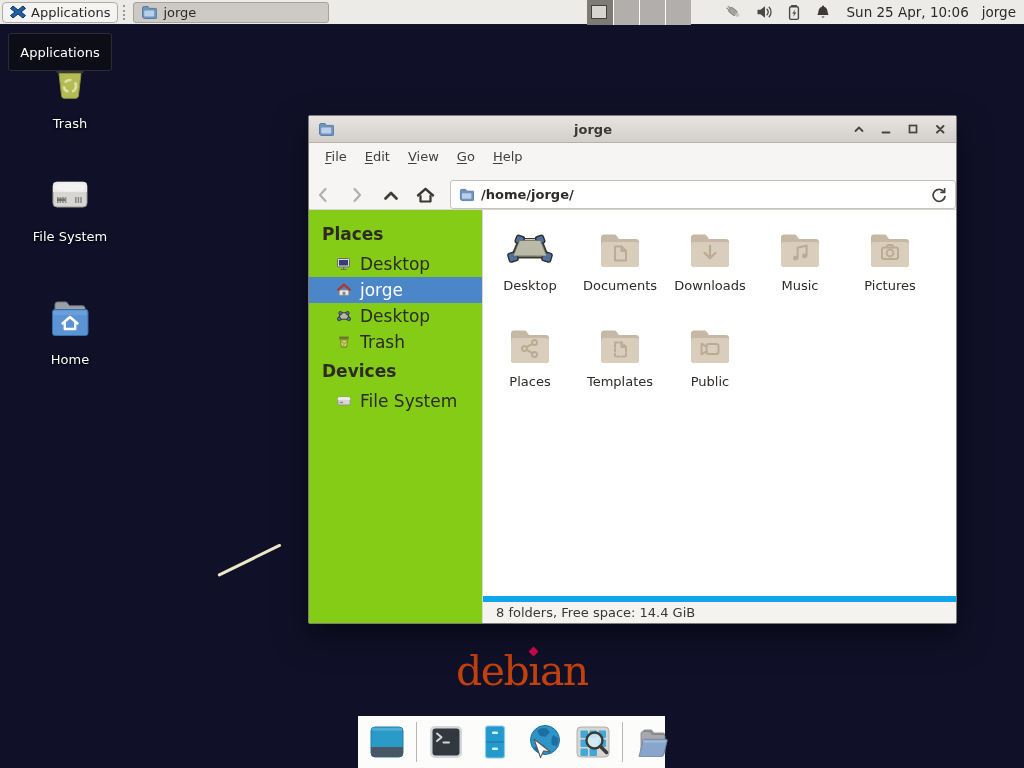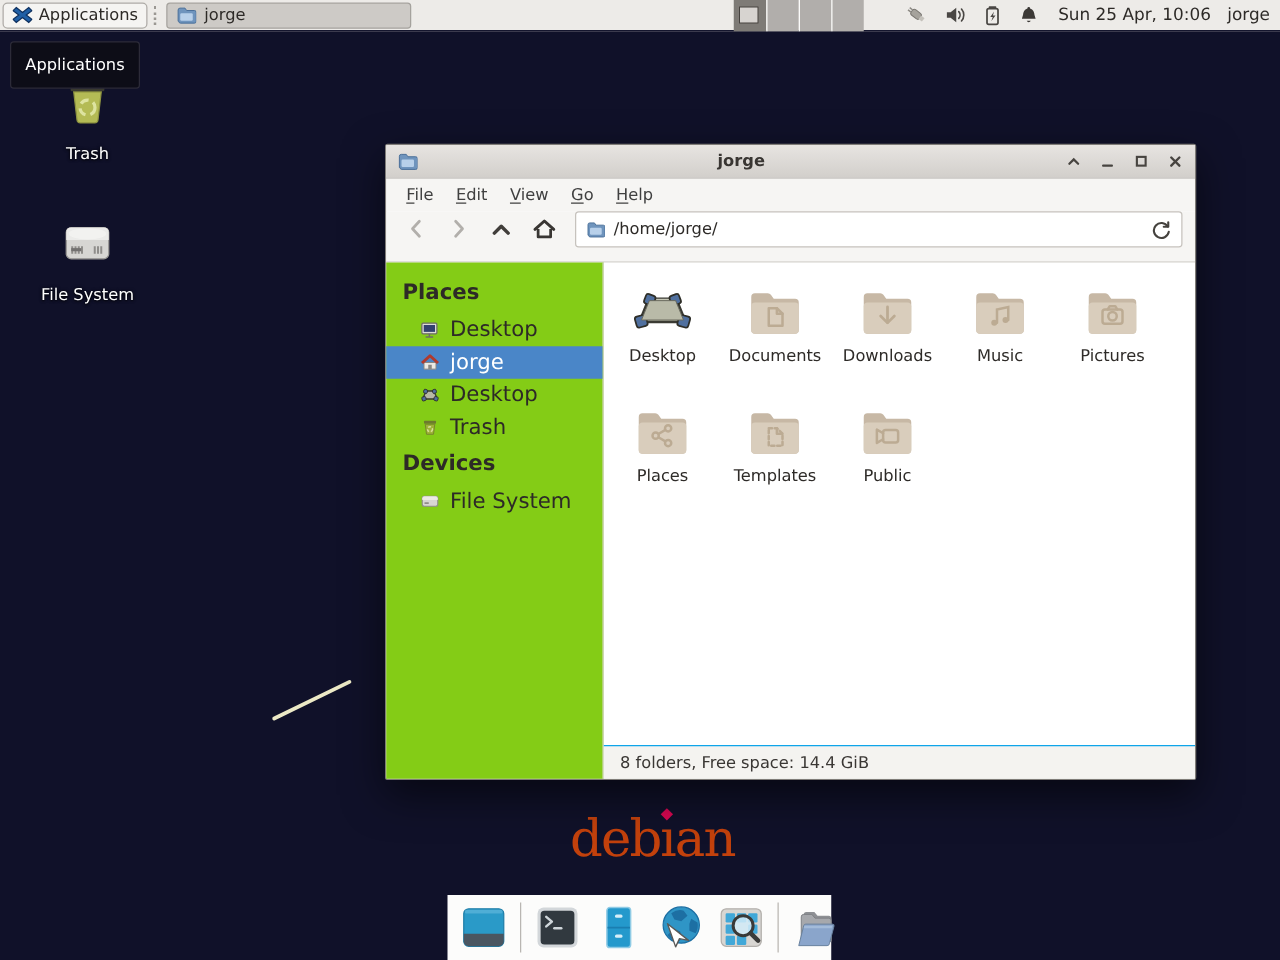--- a/index.html
+++ b/index.html
@@ -95,42 +95,42 @@
 
   .menubar {
     height:26px; flex:none; background:#f6f5f3; display:flex; align-items:center;
     padding-left:7px; font-size:13px; color:#404040;
   }
   .menu-item { padding:4px 9px; }
   .mn { text-decoration:underline; text-underline-offset:2px; }
 
   .toolbar {
     height:41px; flex:none; background:#f6f5f3; border-bottom:1px solid #d8d5d1;
-    display:flex; align-items:flex-start; padding:0 10px; gap:6px;
+    display:flex; align-items:flex-end; padding:0 0; gap:6px;font-weight:bold;
   }
   .nav-btn { width:28px; height:28px; display:flex; align-items:center; justify-content:center; border-radius:3px; }
   .pathbar {
     flex:1; height:29px; margin-left:5px; background:#fff; border:1px solid #c6c2bd; border-radius:3px;
     display:flex; align-items:center; padding:0 8px; gap:7px; font-size:13px; color:#2d2a27;
   }
   .path-text { flex:1; }
 
   .win-body { flex:1; display:flex; min-height:0; }
   .sidebar { width:174px; flex:none; background:#84cc16; border-right:1px solid #dbd8d4; padding-top:8px;
              font-size:17px; color:#2d2a27; }
   .side-header { font-weight:bold; padding:6px 13px 7px; }
   .side-item { display:flex; align-items:center; gap:8px; height:26px; padding-left:27px; }
   .side-item.selected { background:#4a86c8; color:#ffffff; }
 
   .main-col { flex:1; display:flex; flex-direction:column; min-width:0; }
   .files { flex:1; padding:14px 0 0 2px; display:flex; flex-wrap:wrap; align-content:flex-start; }
   .file-item { width:90px; height:96px; display:flex; flex-direction:column; align-items:center; }
   .file-label { margin-top:6px; font-size:13px; color:#2e2b28; }
   .statusbar {
-    height:27px; flex:none; background:#f4f3f0; border-top:1px solid #0ea5e9;
+    height:27px; flex:none; background:#f4f3f0; border-top:6px solid #0ea5e9;
     display:flex; align-items:center; padding-left:13px; font-size:13px; color:#3a3734;
   }
 
   
   .dock {
     position:absolute; left:358px; top:716px; width:307px; height:52px; z-index:30;
     background:#fcfcfb; display:flex; align-items:center; padding:0 9px; gap:9px;
   }
   .dock-sep { width:1px; height:40px; background:#b9b6b2; flex:none; }
   .dock-item { width:40px; height:40px; display:flex; align-items:center; justify-content:center; flex:none; }
@@ -236,20 +236,29 @@
           <rect x="18.8" y="27" width="1.6" height="6"></rect>
         <rect x="29" y="27" width="1.6" height="6"></rect>
           <rect x="31.6" y="27" width="1.6" height="6"></rect>
         <rect x="34.2" y="27" width="1.6" height="6"></rect>
       </g>
       <rect x="11" y="28.5" width="8" height="2.5" fill="#737170"></rect>
     </svg>
     <div class="desk-label">File System</div>
   </div>
 
+  <div class="desk-icon di-home">
+    <svg width="48" height="48" viewBox="0 0 48 48">
+      <path d="M9 34 V11.5 q0 -2.5 2.5 -2.5 h9 l3 3.8 h13 q2.5 0 2.5 2.5 V34 z" fill="#9aa0a8" stroke="#70767e" stroke-width="1"></path>
+      <path d="M6.5 40 V19 q0 -2.5 2.5 -2.5 h30.5 q2.5 0 2.5 2.5 V40 q0 2.5 -2.5 2.5 H9 q-2.5 0 -2.5 -2.5 z" fill="#5b93d3" stroke="#3a6ea8" stroke-width="1"></path>
+      <path d="M7.5 18 h33 v4 h-33 z" fill="#6ea2dc" opacity="0.8"></path>
+      <path d="M16.5 30.5 L24 24 l7.5 6.5 M18.8 29.5 v6.5 h10.4 v-6.5" stroke="#ffffff" stroke-width="2.4" fill="none" stroke-linecap="round" stroke-linejoin="round"></path>
+    </svg>
+    <div class="desk-label">Home</div>
+  </div>
 
   <div class="stray-line"></div>
 
   <div class="debian"><span>deb</span><span class="logo-i"><span class="logo-dot"></span><span>ı</span></span><span>an</span></div>
 
   <div class="window">
 
     <div class="titlebar">
       <svg width="16" height="16" viewBox="0 0 16 16">
         <path d="M1.5 13 V4 q0-1.5 1.5-1.5 h4 l1.3 1.9 h6.2 q1.5 0 1.5 1.5 V13 q0 1.5 -1.5 1.5 h-11 q-1.5 0 -1.5 -1.5 z" fill="#6f94bd" stroke="#4a6f99" stroke-width="0.8"></path>

